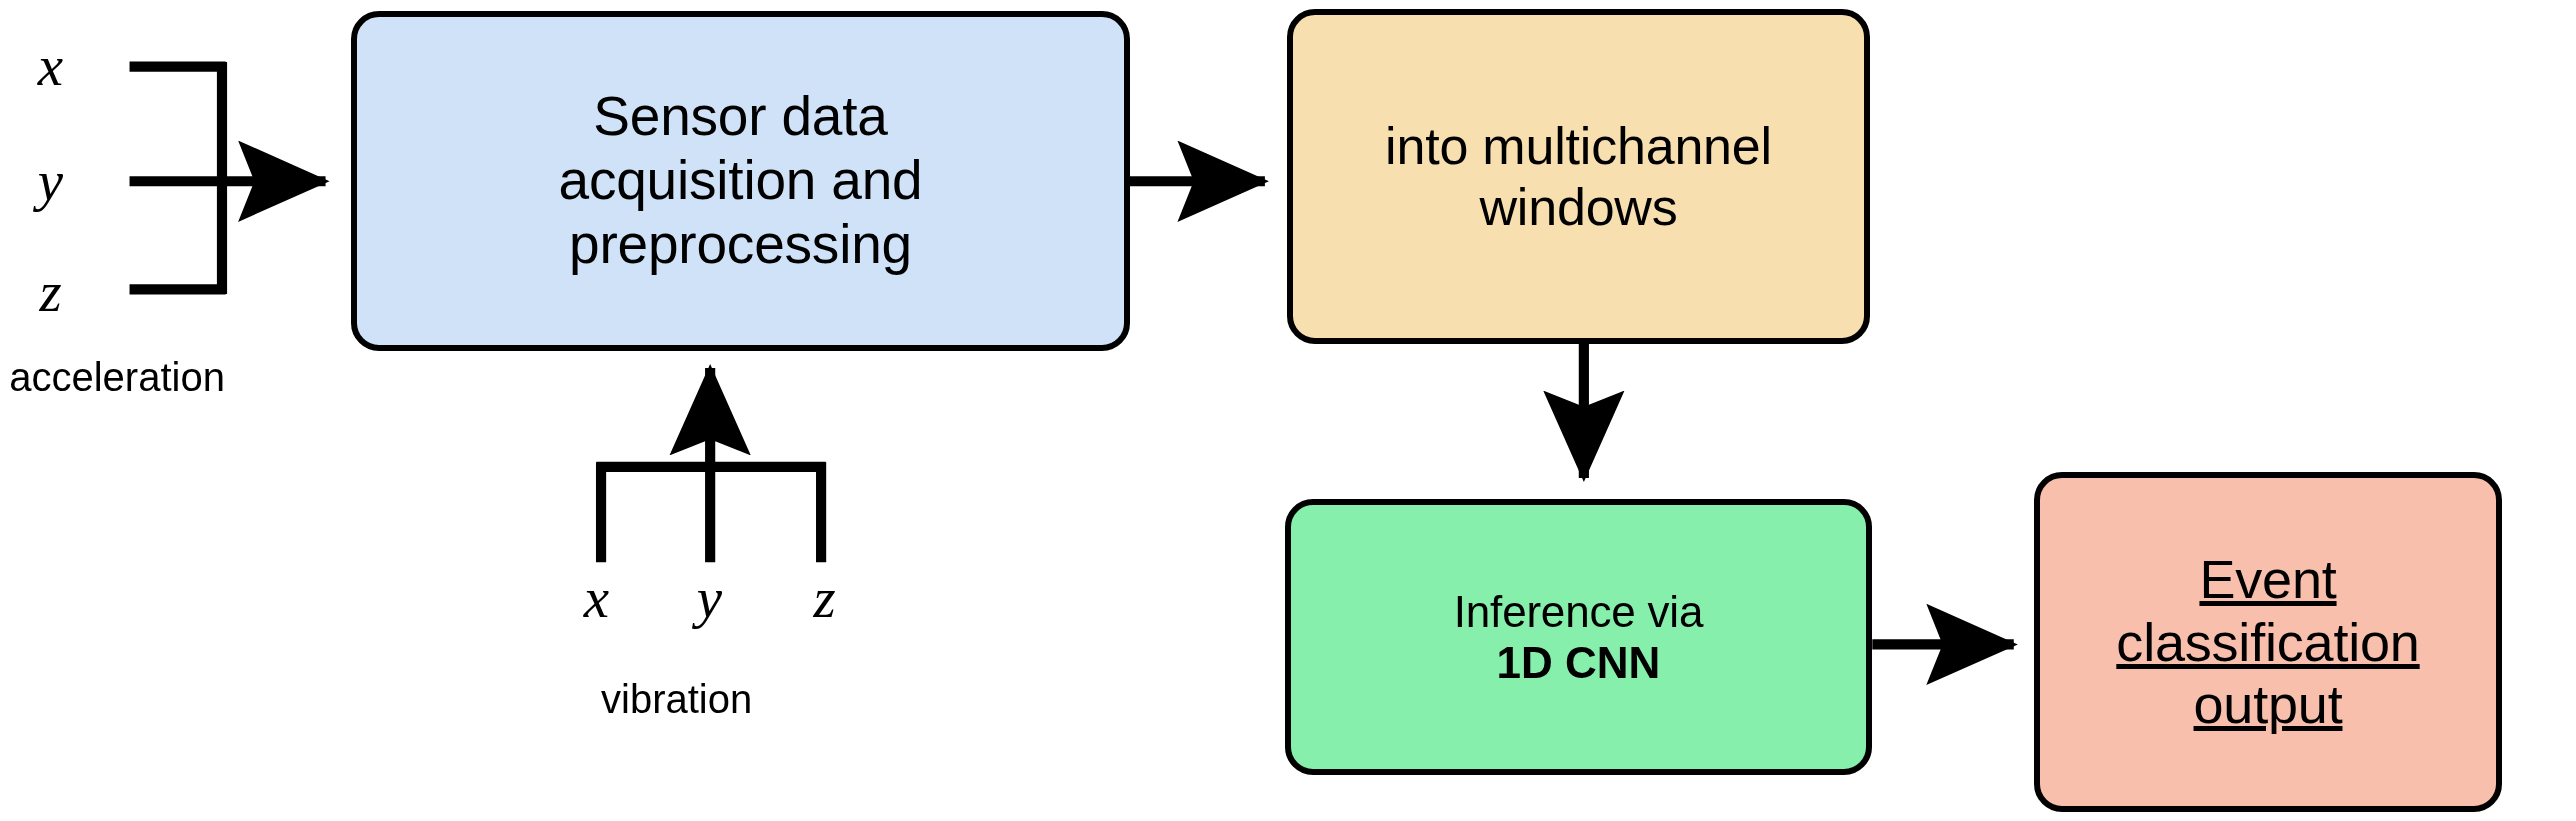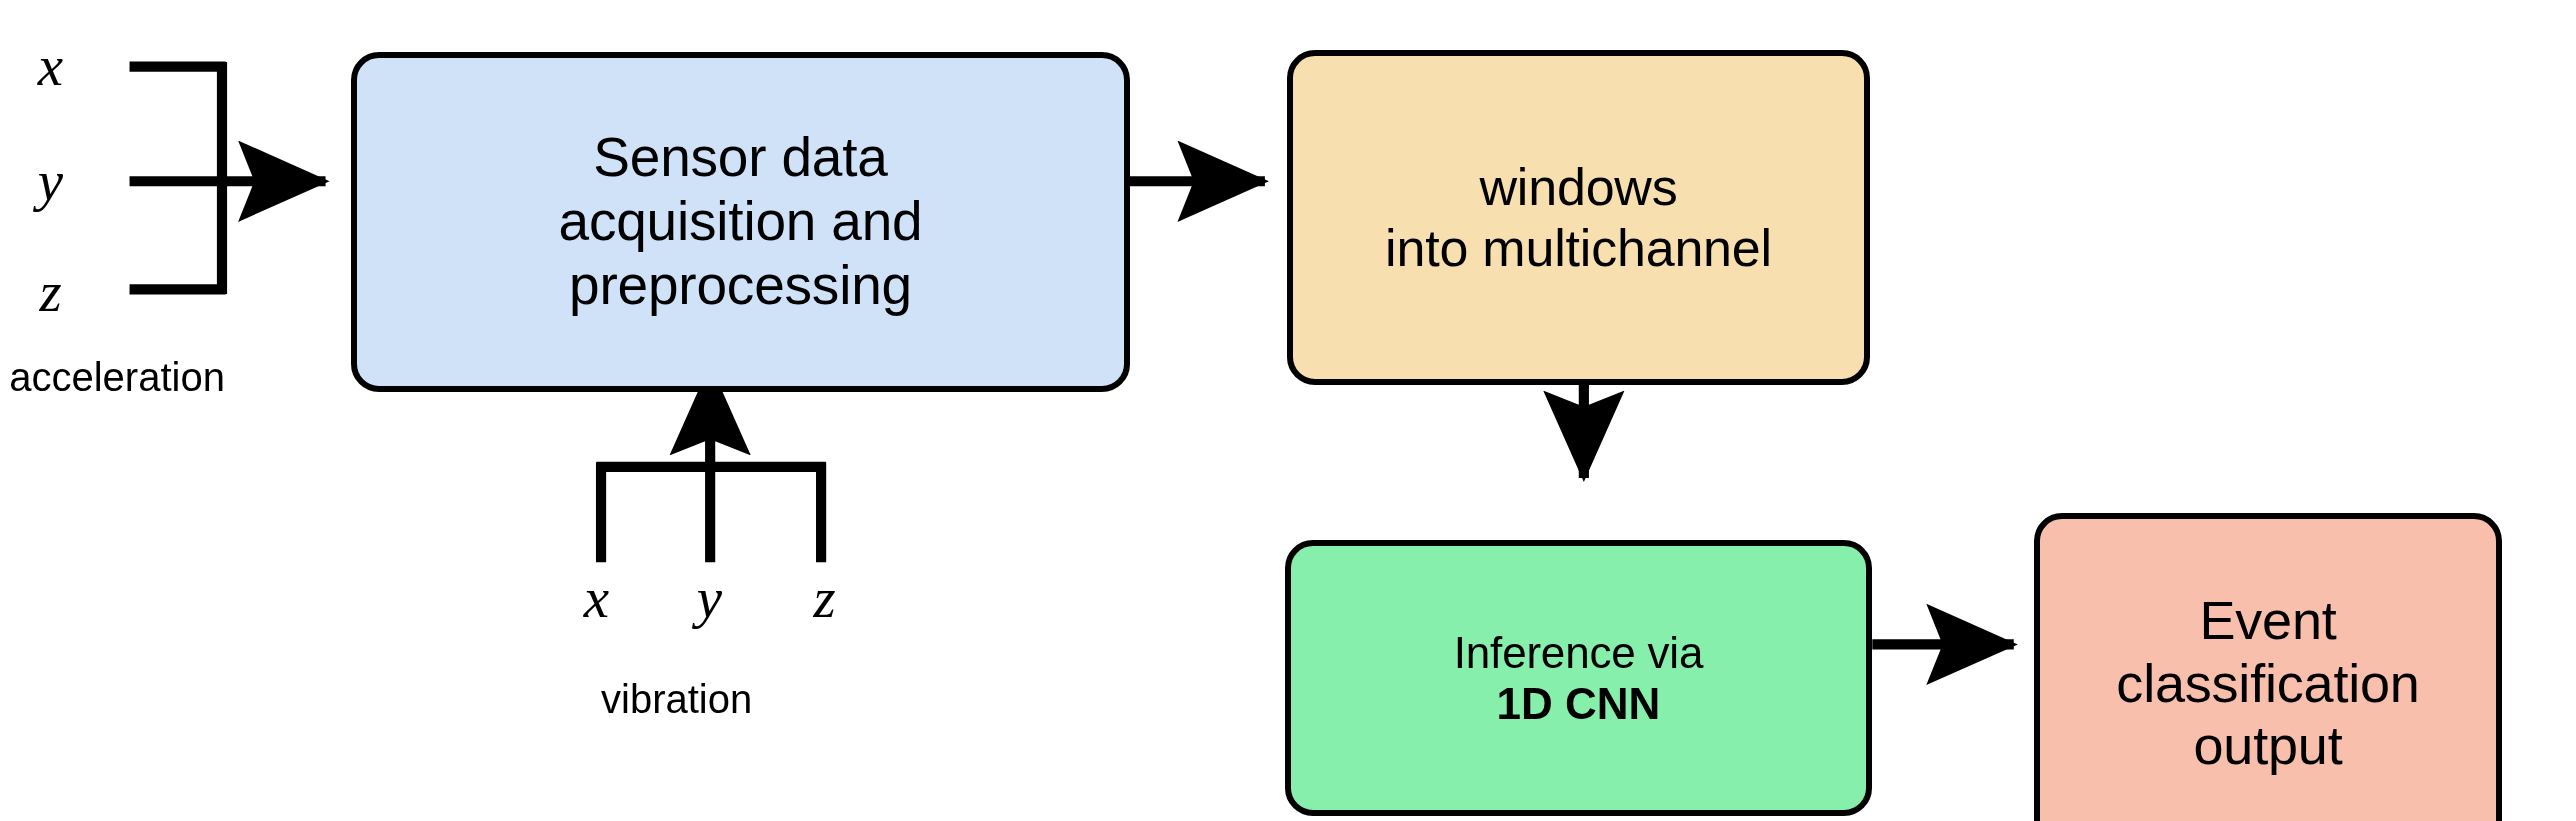--- a/index.html
+++ b/index.html
@@ -30,34 +30,33 @@
     border-radius: 28px;
     display: flex;
     align-items: center;
     justify-content: center;
     text-align: center;
     color: #000000;
     font-family: "Liberation Sans", sans-serif;
     font-size: 55px;
     line-height: 1.16;
     letter-spacing: -0.2px;
-    margin-top: 41px;
   }
   .node .txt {
     width: 100%;
     padding: 0 13px;
     box-sizing: border-box;
   }
   .node .txt .ln { display: block; white-space: nowrap; }
   .node .txt .ln.bold { font-weight: bold; letter-spacing: 0px; }
 
   #node-sensor   { left: 351px;  top: 11px;  width: 779px; height: 340px; background: #cfe2f8; }
   #node-tensor   { left: 1287px; top: 9.2px;  width: 583px; height: 335px; background: #f8dfb0; font-size: 52px; }
   #node-infer    { left: 1285px; top: 499px; width: 587px; height: 276px; background: #86efac; font-size: 44px; }
-  #node-output   { left: 2034px; top: 472px; width: 468px; height: 340px; background: #f8bfad; font-size: 54px; }
+  #node-output   { left: 2034px; top: 472px; width: 468px; height: 340px; background: #f8bfad; font-size: 54px; text-decoration: underline; }
 
   .axis-label {
     position: absolute;
     font-family: "Liberation Serif", serif;
     font-style: italic;
     font-size: 57px;
     color: #000000;
     line-height: 1;
     text-align: center;
     width: 55px;
@@ -147,22 +146,22 @@
   <div class="node" id="node-sensor">
     <div class="txt">
       <span class="ln">Sensor data</span>
       <span class="ln">acquisition and</span>
       <span class="ln">preprocessing</span>
     </div>
   </div>
 
   <div class="node" id="node-tensor">
     <div class="txt">
+      <span class="ln">into multichannel</span>
       <span class="ln">windows</span>
-      <span class="ln">into multichannel</span>
     </div>
   </div>
 
   <div class="node" id="node-infer">
     <div class="txt">
       <span class="ln">Inference via</span>
       <span class="ln bold">1D CNN</span>
     </div>
   </div>
 

